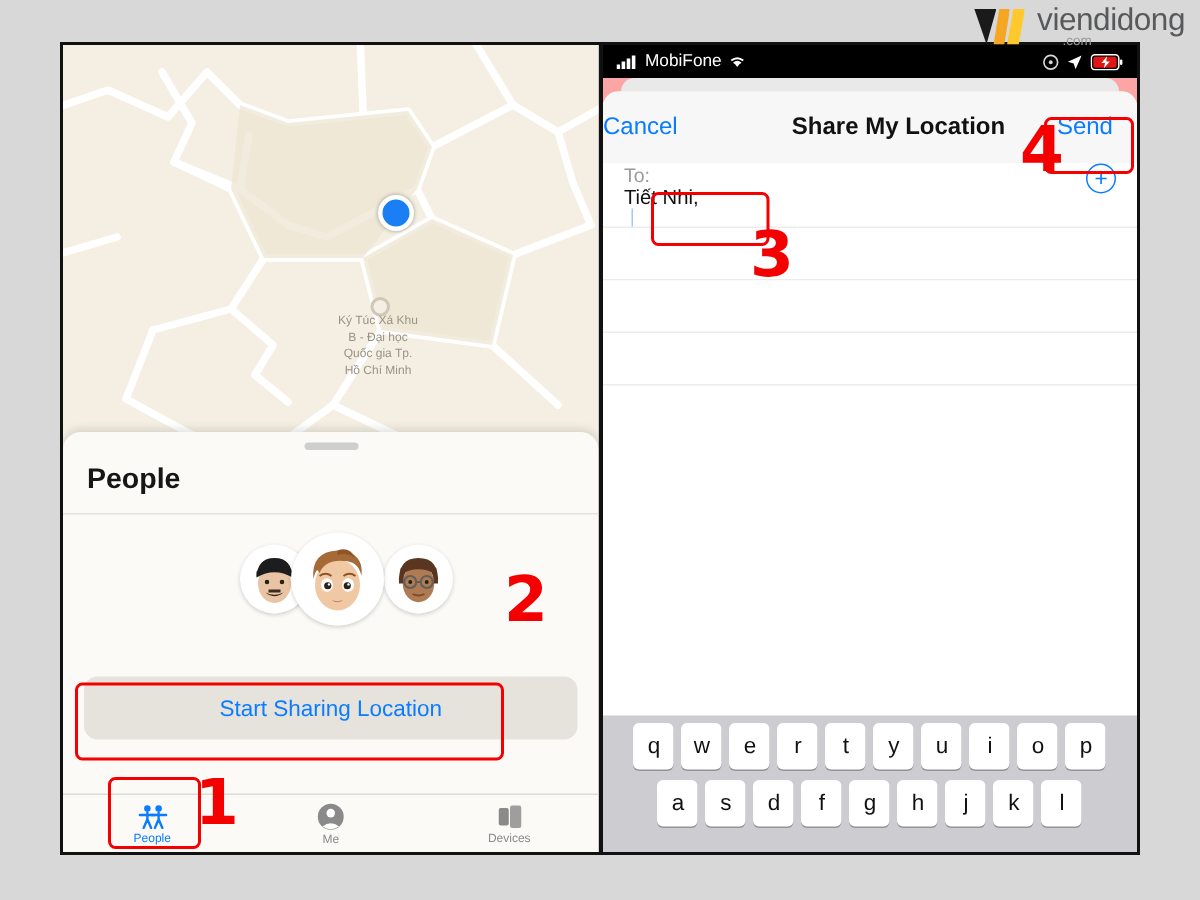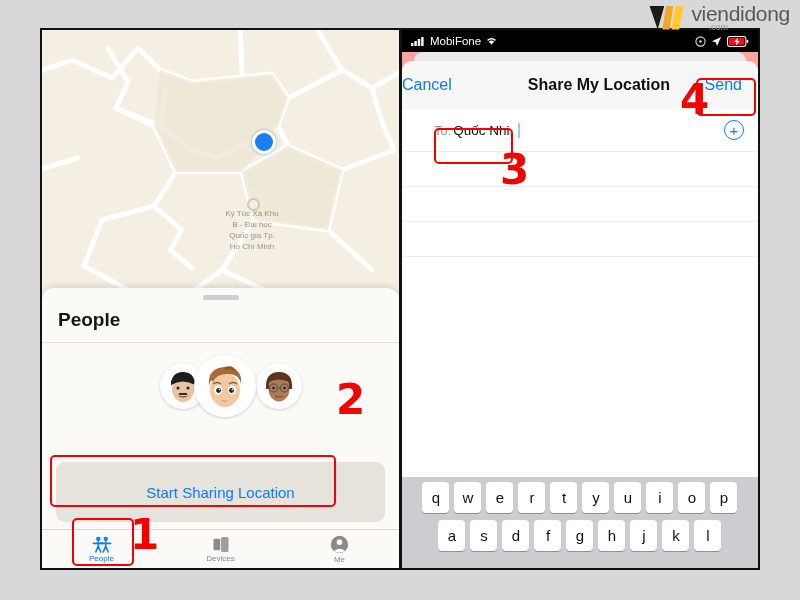--- a/index.html
+++ b/index.html
@@ -49,21 +49,21 @@
   .sheet-title{font-size:19px;font-weight:bold;color:#161616;padding:9px 0 11px 16px;}
   .sheet-sep{height:1px;background:#e4e1da;}
   .avatars{position:relative;height:78px;margin-top:10px;}
   .av{position:absolute;background:#fff;border-radius:50%;box-shadow:0 1px 3px rgba(0,0,0,.18);
       display:flex;align-items:center;justify-content:center;overflow:hidden;}
   .av::after{content:"";position:absolute;bottom:-5px;left:50%;margin-left:-5px;width:0;height:0;
       border-left:5px solid transparent;border-right:5px solid transparent;border-top:8px solid #fff;}
   .av1{left:118px;top:10px;width:46px;height:46px;}
   .av3{left:214px;top:10px;width:46px;height:46px;}
   .av2{left:152px;top:2px;width:62px;height:62px;z-index:3;}
-  .share-btn{position:absolute;left:14px;right:14px;top:174px;height:60px;background:#e6e3dd;
+  .share-btn{position:absolute;left:14px;right:14px;top:163px;height:42px;background:#e6e3dd;
      border-radius:9px;display:flex;align-items:center;justify-content:center;
      font-size:15px;color:#0a7cff;}
 
   
   .tabbar{position:absolute;left:0;right:0;bottom:0;height:38px;background:#fbfaf6;
      border-top:1px solid #dedbd4;display:flex;}
   .tab{flex:1;display:flex;flex-direction:column;align-items:center;justify-content:center;gap:1px;}
   .tab-lbl{font-size:8px;color:#8a8a8a;}
   .tab-active .tab-lbl{color:#0a7cff;}
 
@@ -75,22 +75,22 @@
   .sb-time{position:absolute;left:0;right:0;text-align:center;font-size:12px;font-weight:bold;}
   .sb-right{margin-left:auto;display:flex;align-items:center;gap:5px;z-index:2;}
   .modal-peek{height:9px;margin:0 12px;background:#e9e9e9;border-radius:9px 9px 0 0;}
   .modal{background:#fff;border-radius:10px 10px 0 0;position:relative;height:calc(100% - 31px);}
   .navbar{height:48px;display:flex;align-items:center;position:relative;
      background:#f7f7f7;border-radius:10px 10px 0 0;}
   .nav-cancel{font-size:16px;color:#0a7cff;}
   .nav-title{position:absolute;left:0;right:0;text-align:center;font-size:16px;
      font-weight:bold;color:#111;padding-left:38px;}
   .nav-send{position:absolute;right:16px;font-size:16px;color:#0a7cff;z-index:3;}
-  .torow{height:42px;display:flex;align-items:center;padding:0 32px;
-     border-bottom:1px solid #ececec;background:#fff;position:relative;}
+  .torow{height:42px;display:flex;padding:0 14px;
+     border-bottom:1px solid #ececec;background:#fff;position:relative;flex-direction:column;}
   .to-lbl{font-size:13px;color:#9b9b9b;margin-right:2px;}
   .to-val{font-size:13.5px;color:#111;}
   .caret{display:inline-block;width:1.5px;height:15px;background:#9ec9f7;margin-left:5px;
      vertical-align:-3px;}
   .plus-btn{position:absolute;right:14px;width:18px;height:18px;border-radius:50%;
      border:1.6px solid #0a7cff;color:#0a7cff;font-size:15px;line-height:15px;
      display:flex;align-items:center;justify-content:center;}
   .blank-row{height:34px;border-bottom:1px solid #ececec;background:#fff;}
 
   
@@ -232,33 +232,33 @@
             <g fill="#0a7cff">
               <circle cx="7.5" cy="3.4" r="2.6"></circle>
                 <circle cx="16.5" cy="3.4" r="2.6"></circle>
               <path d="M7.5 6.6 L7.5 12 M7.5 12 L4.5 19 M7.5 12 L10.5 19 M1.5 8.6 L13.5 8.6" stroke="#0a7cff" stroke-width="1.9" stroke-linecap="round" fill="none"></path>
               <path d="M16.5 6.6 L16.5 12 M16.5 12 L13.5 19 M16.5 12 L19.5 19 M10.5 8.6 L22.5 8.6" stroke="#0a7cff" stroke-width="1.9" stroke-linecap="round" fill="none"></path>
             </g>
           </svg>
           <span class="tab-lbl">People</span>
         </div>
         <div class="tab">
-          <svg width="20" height="17" viewBox="0 0 24 20">
-            <rect x="3" y="3" width="8" height="14" rx="1.6" fill="#8a8a8a"></rect>
-            <rect x="12" y="1" width="9" height="18" rx="1.8" fill="#9e9e9e"></rect>
-          </svg>
-          <span class="tab-lbl">Devices</span>
-        </div>
-        <div class="tab">
           <svg width="19" height="19" viewBox="0 0 22 22">
             <circle cx="11" cy="11" r="10" fill="#8a8a8a"></circle>
             <circle cx="11" cy="8.2" r="3.3" fill="#fff"></circle>
             <path d="M4.6 18.6 Q11 13.4 17.4 18.6 Q11 22.6 4.6 18.6Z" fill="#fff"></path>
           </svg>
           <span class="tab-lbl">Me</span>
+        </div>
+        <div class="tab">
+          <svg width="20" height="17" viewBox="0 0 24 20">
+            <rect x="3" y="3" width="8" height="14" rx="1.6" fill="#8a8a8a"></rect>
+            <rect x="12" y="1" width="9" height="18" rx="1.8" fill="#9e9e9e"></rect>
+          </svg>
+          <span class="tab-lbl">Devices</span>
         </div>
       </div>
     </div>
 
     <div class="divider"></div>
 
     <div class="pane pane-right">
 
       <div class="statusbar">
         <div class="sb-left">
@@ -296,21 +296,21 @@
 
       <div class="modal">
         <div class="navbar">
           <span class="nav-cancel">Cancel</span>
           <span class="nav-title">Share My Location</span>
           <span class="nav-send">Send</span>
         </div>
 
         <div class="torow">
           <span class="to-lbl">To:</span>
-          <span class="to-val">Quốc Nhi,</span>
+          <span class="to-val">Tiết Nhi,</span>
           <span class="caret"></span>
           <div class="plus-btn">+</div>
         </div>
 
         <div class="blank-row"></div>
         <div class="blank-row"></div>
         <div class="blank-row"></div>
 
         <div class="kbd">
           <div class="krow">

